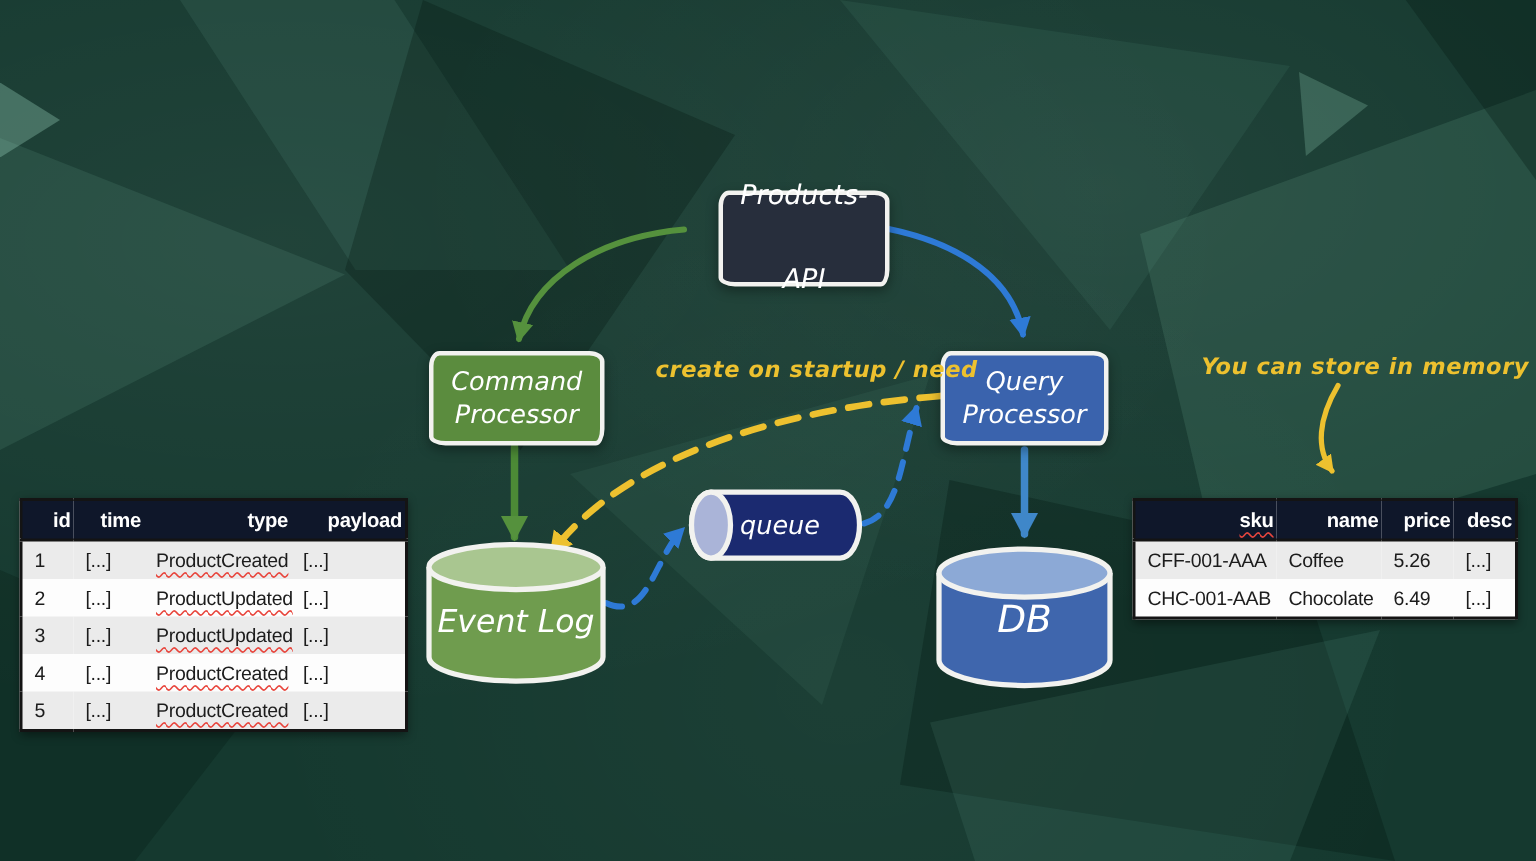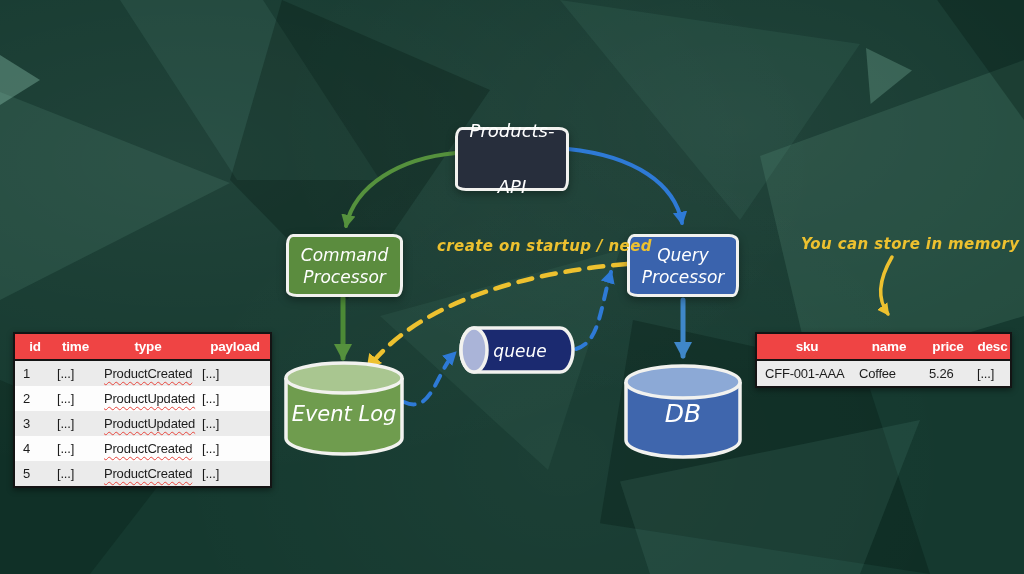--- a/index.html
+++ b/index.html
@@ -28,37 +28,37 @@
          color:#f4f4ee;font-size:40px;font-style:italic;font-weight:600;letter-spacing:2px;
          text-shadow:0 0 2px rgba(255,255,255,.35);}
 
   svg.wires{position:absolute;left:0;top:0;z-index:2;}
 
   .node{position:absolute;z-index:3;display:flex;flex-direction:column;align-items:center;justify-content:center;
         color:#fff;font-style:italic;font-size:17px;line-height:22px;text-align:center;
         border:3px solid #f2f2ef;border-radius:7px 10px 6px 11px / 10px 7px 11px 6px;
         box-shadow:0 3px 8px rgba(0,0,0,.35);}
   .node span{display:block;}
-  .node-api{left:455px;top:127px;width:108px;height:58px;background:#272e3c;font-size:18px;gap:34px;}
+  .node-api{left:479px;top:127px;width:108px;height:58px;background:#272e3c;font-size:18px;gap:34px;}
   .node-cmd{left:286px;top:234px;width:111px;height:57px;background:#5b8c3e;}
   .node-qry{left:627px;top:234px;width:106px;height:57px;background:#3a63ad;text-align:center;}
 
   .cyl-label{position:absolute;z-index:3;color:#fff;font-style:italic;text-align:center;transform:translate(-50%,-50%);}
   .lbl-eventlog{left:344px;top:414px;font-size:21px;}
   .lbl-queue{left:520px;top:351px;font-size:17px;}
   .lbl-db{left:683px;top:413px;font-size:25px;}
 
   .note{position:absolute;z-index:3;color:#edc12f;font-style:italic;font-weight:600;font-size:15px;letter-spacing:.4px;white-space:nowrap;}
   .note-startup{left:437px;top:237px;}
   .note-memory{left:801px;top:235px;}
 
   table.dtable{position:absolute;z-index:4;border-collapse:collapse;table-layout:fixed;
                font-family:"Liberation Sans",sans-serif;font-size:13px;color:#1c1c1c;letter-spacing:-.2px;
                border:2px solid #141414;box-shadow:0 2px 6px rgba(0,0,0,.45);background:#fdfdfd;}
-  table.dtable th{background:#ef4444;color:#fff;font-weight:bold;font-size:13.5px;text-align:center;
+  table.dtable th{background:#0f172a;color:#fff;font-weight:bold;font-size:13.5px;text-align:right;
                   padding:5px 2px 5px 8px;border-bottom:2px solid #141414;}
   table.dtable td{padding:5px 2px 5px 8px;}
   table.dtable tbody tr:nth-child(odd){background:#ebebeb;}
   table.dtable tbody tr:nth-child(even){background:#fdfdfd;}
   .tbl-left{left:13px;top:332px;width:257px;}
   .tbl-right{left:755px;top:332px;width:255px;}
   .sp{text-decoration-line:underline;text-decoration-style:wavy;text-decoration-color:#e8453c;
       text-decoration-thickness:1px;text-underline-offset:3px;}
 </style>
 </head>
@@ -199,16 +199,22 @@
         <th>desc</th>
       </tr>
     </thead>
     <tbody>
       <tr>
         <td>CFF-001-AAA</td>
         <td>Coffee</td>
         <td>5.26</td>
         <td>[...]</td>
       </tr>
+      <tr>
+        <td>CHC-001-AAB</td>
+        <td>Chocolate</td>
+        <td>6.49</td>
+        <td>[...]</td>
+      </tr>
     </tbody>
   </table>
 
 </div>
 
 </body></html>

